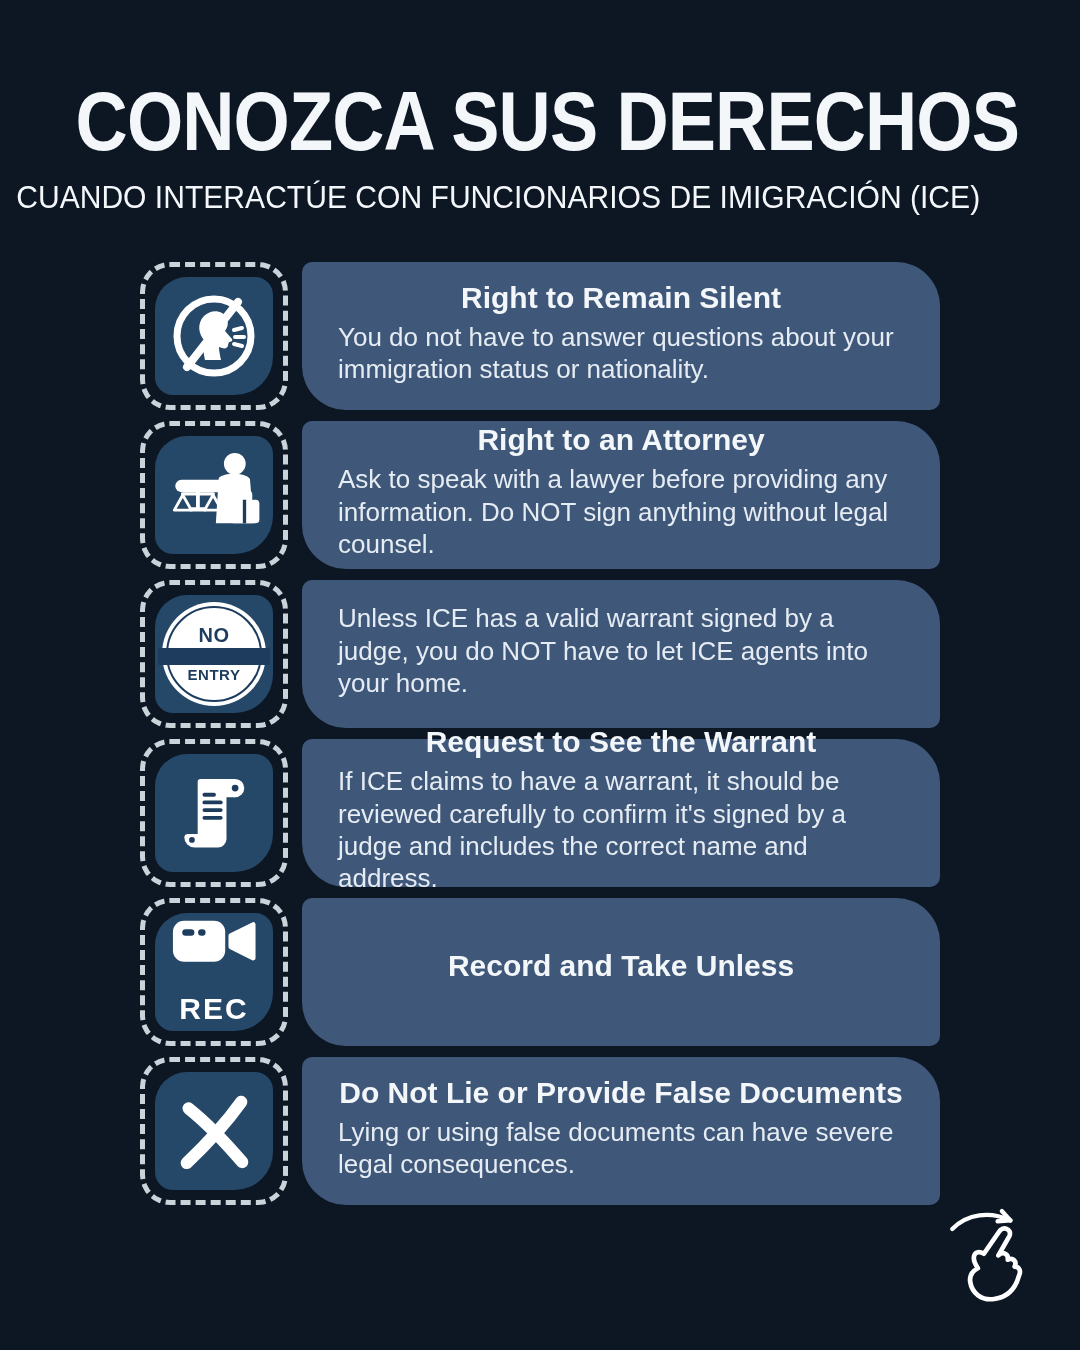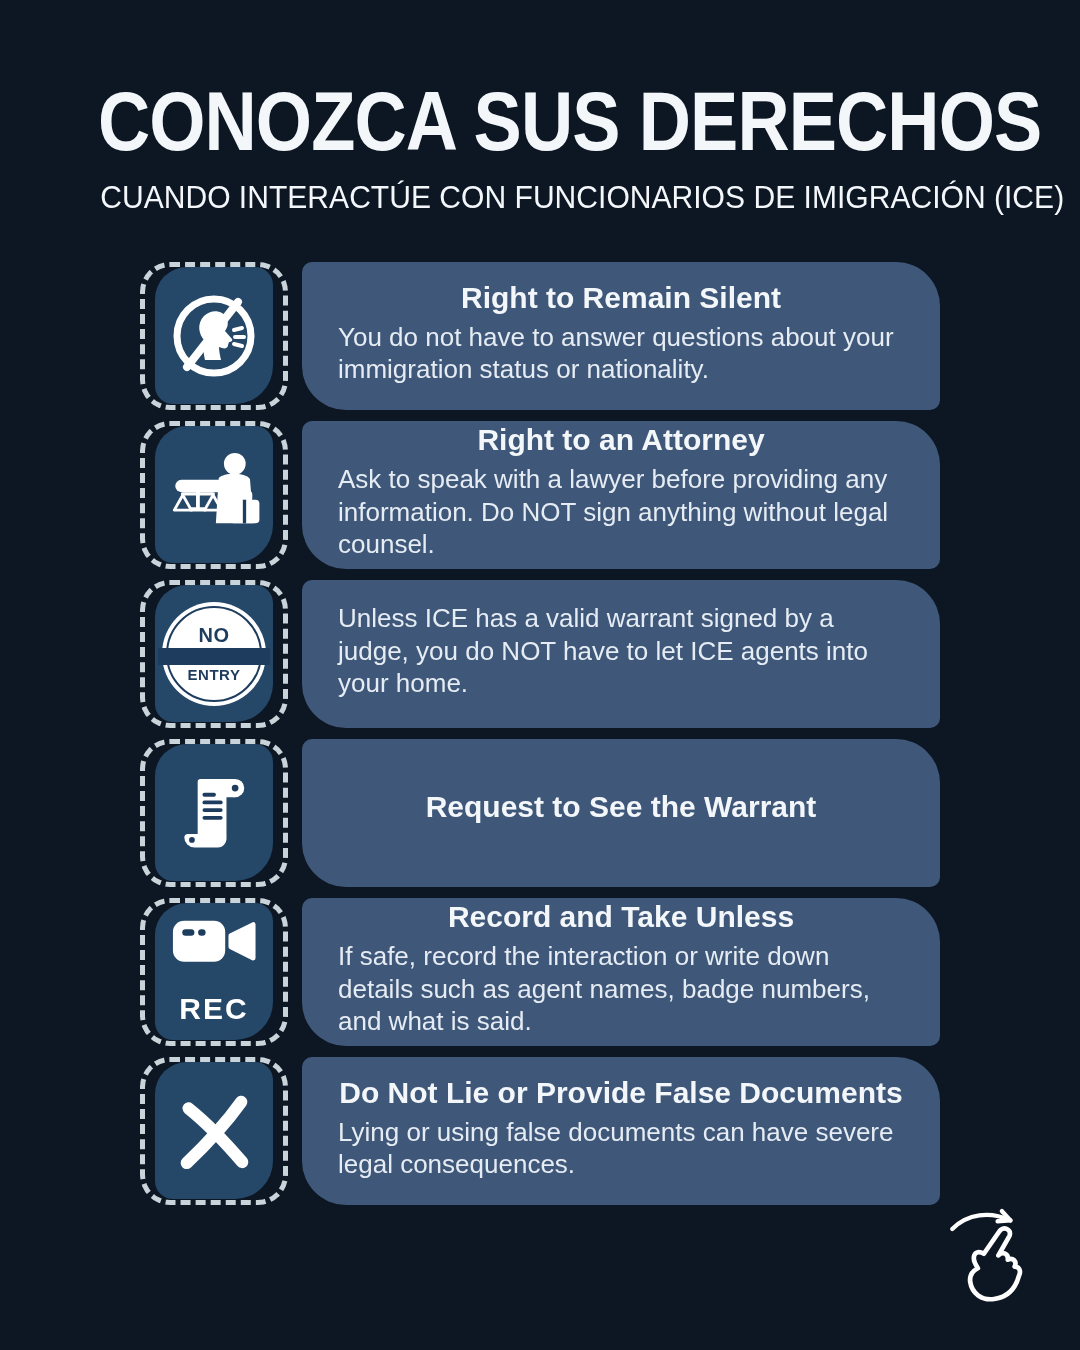--- a/index.html
+++ b/index.html
@@ -12,21 +12,21 @@
     --body-ink:#e6ecf3;
   }
   *{margin:0;padding:0;box-sizing:border-box;}
   html,body{width:1080px;height:1350px;}
   body{
     background:var(--bg);
     font-family:"Liberation Sans", sans-serif;
     position:relative;
     overflow:hidden;
   }
-  .header{ text-align:right; padding-top:82px;padding-left:24px; }
+  .header{ text-align:left; padding-top:82px; }
   .main-title{
     color:var(--title-ink);
     font-size:84px;
     font-weight:bold;
     letter-spacing:-1px;
     line-height:0.95;
     transform:scaleX(0.86);
     transform-origin:50% 50%;
     white-space:nowrap;
   }
@@ -46,21 +46,21 @@
     gap:11px;
   }
   .row{ display:flex; gap:14px; height:148px; }
   .icon-box{
     width:148px; height:148px; flex:0 0 148px;
     border:5px dashed var(--dash);
     border-radius:30px;
     display:flex; align-items:center; justify-content:center;
   }
   .tile{
-    width:118px; height:137px;
+    width:118px; height:118px;
     background:var(--tile);
     border-radius:32px 18px 38px 18px;
     display:flex; flex-direction:column;
     align-items:center; justify-content:center;
   }
   .card{
     flex:1;
     background:var(--card);
     border-radius:10px 44px 10px 44px;
     padding:8px 36px 14px 36px;
@@ -179,38 +179,38 @@
           <rect class="k" x="38" y="33" width="21" height="4" rx="2"></rect>
           <rect class="k" x="38" y="41" width="21" height="4" rx="2"></rect>
           <rect class="k" x="38" y="49" width="21" height="4" rx="2"></rect>
           <path class="w" d="M22 68 H63 V73 A9 9 0 0 1 54 82 H30 A11 11 0 0 1 19 71 A3.5 3.5 0 0 1 22 68 Z"></path>
           <circle class="k" cx="27" cy="74" r="3"></circle>
         </svg>
       </div>
     </div>
     <div class="card">
       <div class="card-title">Request to See the Warrant</div>
+      <div class="card-body">If ICE claims to have a warrant, it should be reviewed carefully to confirm it's signed by a judge and includes the correct name and address.</div>
     </div>
   </div>
 
   <div class="row">
     <div class="icon-box">
       <div class="tile">
         <svg width="92" height="56" viewBox="0 0 96 60">
           <rect class="w" x="4" y="4" width="56" height="44" rx="12"></rect>
           <rect class="k" x="14" y="13" width="13" height="7" rx="3.5"></rect>
           <rect class="k" x="31" y="13" width="8" height="7" rx="3.5"></rect>
           <path class="w" stroke="#ffffff" stroke-width="5" stroke-linejoin="round" d="M66 20 L90 8 V44 L66 32 Z"></path>
         </svg>
         <div class="rec-label">REC</div>
       </div>
     </div>
     <div class="card">
       <div class="card-title">Record and Take Unless</div>
-      <div class="card-body">If safe, record the interaction or write down details such as agent names, badge numbers, and what is said.</div>
     </div>
   </div>
 
   <div class="row">
     <div class="icon-box">
       <div class="tile">
         <svg width="94" height="94" viewBox="0 0 100 100">
           <path class="ws" stroke-width="13" stroke-linecap="round" d="M23 26 C38 38 62 62 80 83"></path>
           <path class="ws" stroke-width="13" stroke-linecap="round" d="M79 19 C64 40 40 66 21 84"></path>
         </svg>

